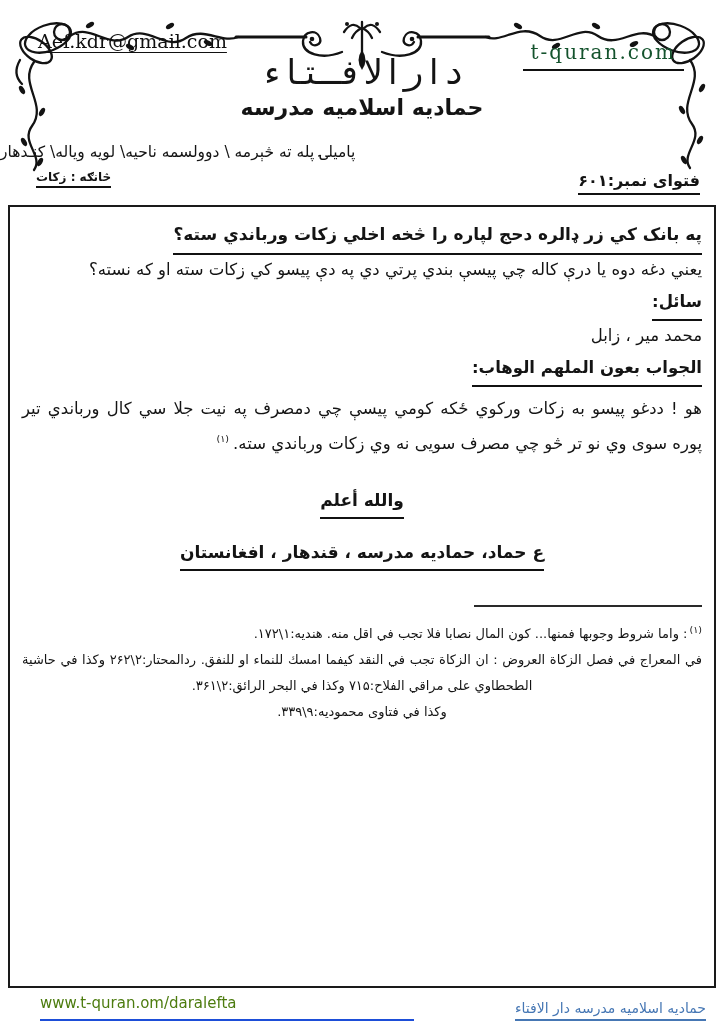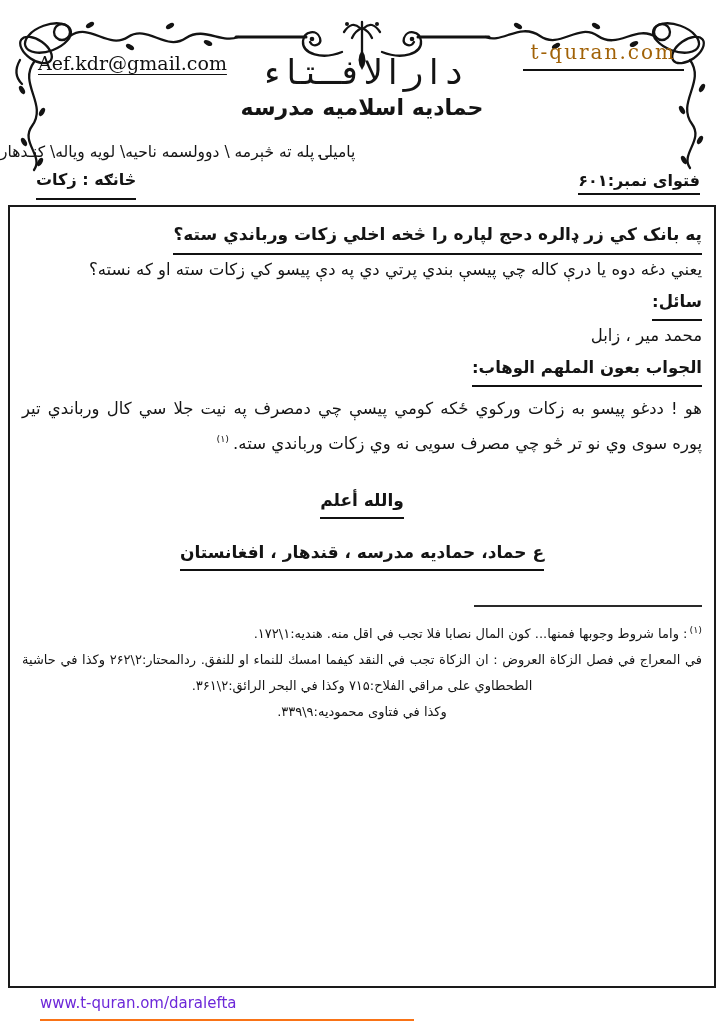--- a/index.html
+++ b/index.html
@@ -2,38 +2,38 @@
 <html><head>
 <meta charset="utf-8">
 <style>
   html,body{margin:0;padding:0;background:#ededed;}
   .page{
     width:724px;height:1024px;margin:0 auto;position:relative;background:#ffffff;
     font-family:"DejaVu Sans",sans-serif;color:#141414;overflow:hidden;
   }
   .deco{position:absolute;top:10px;left:0;}
   .email{
-    position:absolute;left:38px;top:52px;font-family:"DejaVu Serif",serif;
+    position:absolute;left:38px;top:30px;font-family:"DejaVu Serif",serif;
     font-size:19px;color:#111;text-decoration:underline;text-underline-offset:4px;
   }
   .website{
     position:absolute;right:40px;top:40px;font-family:"DejaVu Serif",serif;
-    font-size:20px;letter-spacing:2px;color:#a16207;text-decoration:none;
+    font-size:20px;letter-spacing:2px;color:#14532d;text-decoration:none;
     border-bottom:2px solid #111;padding:0 8px 5px 8px;
   }
   .title{position:absolute;top:52px;left:0;width:100%;text-align:center;font-size:34px;direction:rtl;font-family:Liberation Mono, monospace;}
   .madrasa{position:absolute;top:95px;left:0;width:100%;text-align:center;font-size:22px;font-weight:bold;direction:rtl;}
   .address{position:absolute;top:143px;left:0;width:100%;text-align:left;font-size:15.5px;direction:rtl;}
   .fatwa-no{
     position:absolute;right:24px;top:171px;font-weight:bold;font-size:16px;direction:rtl;
     border-bottom:2.5px solid #111;padding-bottom:3px;
   }
   .category{
-    position:absolute;left:36px;top:170px;font-weight:bold;font-size:16px;direction:rtl;
-    border-bottom:2.5px solid #111;padding-bottom:9px;text-align:center;
+    position:absolute;left:36px;top:170px;font-weight:bold;font-size:12px;direction:rtl;
+    border-bottom:2.5px solid #111;padding-bottom:2px;text-align:center;
   }
   .main-box{
     position:absolute;left:8px;top:205px;width:708px;height:783px;box-sizing:border-box;
     border:2.5px solid #1a1a1a;padding:12px 12px 0 12px;direction:rtl;text-align:right;
     font-size:16.5px;line-height:30px;
   }
   .q-heading{display:inline-block;font-weight:bold;font-size:17px;border-bottom:2.5px solid #111;padding-bottom:4px;}
   .para{text-align:justify;margin-top:7px;}
   .line{margin-top:0;}
   .inline-head{display:inline-block;font-weight:bold;border-bottom:2.5px solid #111;padding-bottom:2px;margin-top:2px;}
@@ -43,21 +43,21 @@
   .fn-sep{width:228px;border-top:2px solid #2a2a2a;margin:34px 0 10px auto;}
   .footnotes{font-size:13px;line-height:26px;font-weight:500;}
   .fn-line1{text-align:right;}
   .fn-line1 sup{margin-left:2px;margin-right:0;}
   .fn-par{text-align:justify;text-align-last:center;}
   .fn-center{text-align:center;}
   .footer{
     position:absolute;top:994px;left:40px;width:666px;display:flex;
     justify-content:space-between;align-items:flex-end;color:#4677b4;font-size:15px;
   }
-  .footer-url{display:inline-block;width:374px;border-bottom:2px solid #f97316;padding-bottom:7px;color:#6d28d9;text-decoration:none;}
+  .footer-url{display:inline-block;width:374px;border-bottom:2px solid #1d4ed8;padding-bottom:7px;color:#4d7c0f;text-decoration:none;}
   .footer-name{display:inline-block;border-bottom:2px solid #4677b4;padding-bottom:3px;direction:rtl;color:#4677b4;font-size:14px;text-decoration:none;}
 </style>
 </head>
 <body>
 
 <div class="page">
 
   <svg class="deco" width="724" height="168" viewBox="0 0 724 168">
     <g stroke="#131313" fill="none" stroke-width="2.3" stroke-linecap="round">
 
@@ -149,15 +149,16 @@
       </div>
       <div class="fn-par">
         <span>في المعراج في فصل الزكاة العروض : ان الزكاة تجب في النقد كيفما امسك للنماء او للنفق. ردالمحتار:‪۲۶۲\۲‬ وكذا في حاشية الطحطاوي</span> <span>على مراقي الفلاح:۷۱۵ وكذا في البحر الرائق:‪۳۶۱\۲‬.</span>
       </div>
       <div class="fn-center">وكذا في فتاوى محموديه:‪۳۳۹\۹‬.</div>
     </div>
   </div>
 
   <div class="footer">
     <a class="footer-url">www.t-quran.om/daralefta</a>
+    <a class="footer-name">حمادیه اسلامیه مدرسه دار الافتاء</a>
   </div>
 
 </div>
 
 </body></html>

